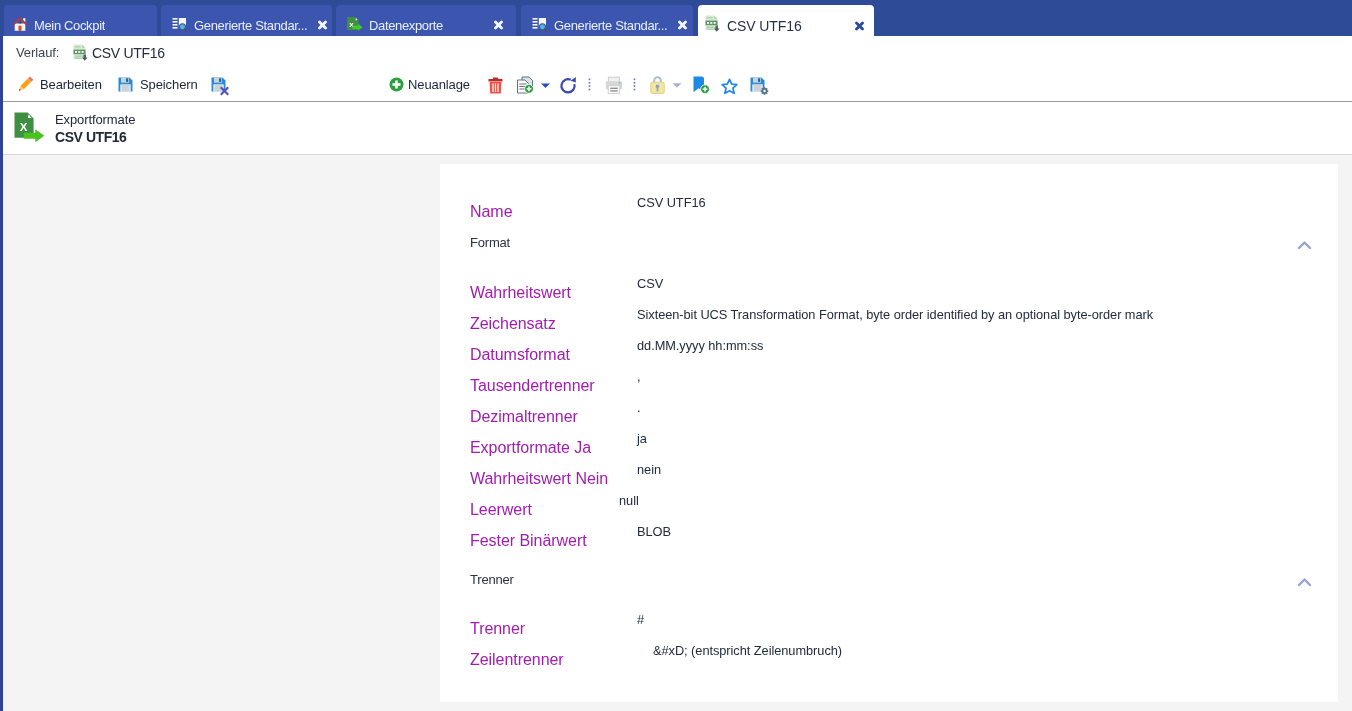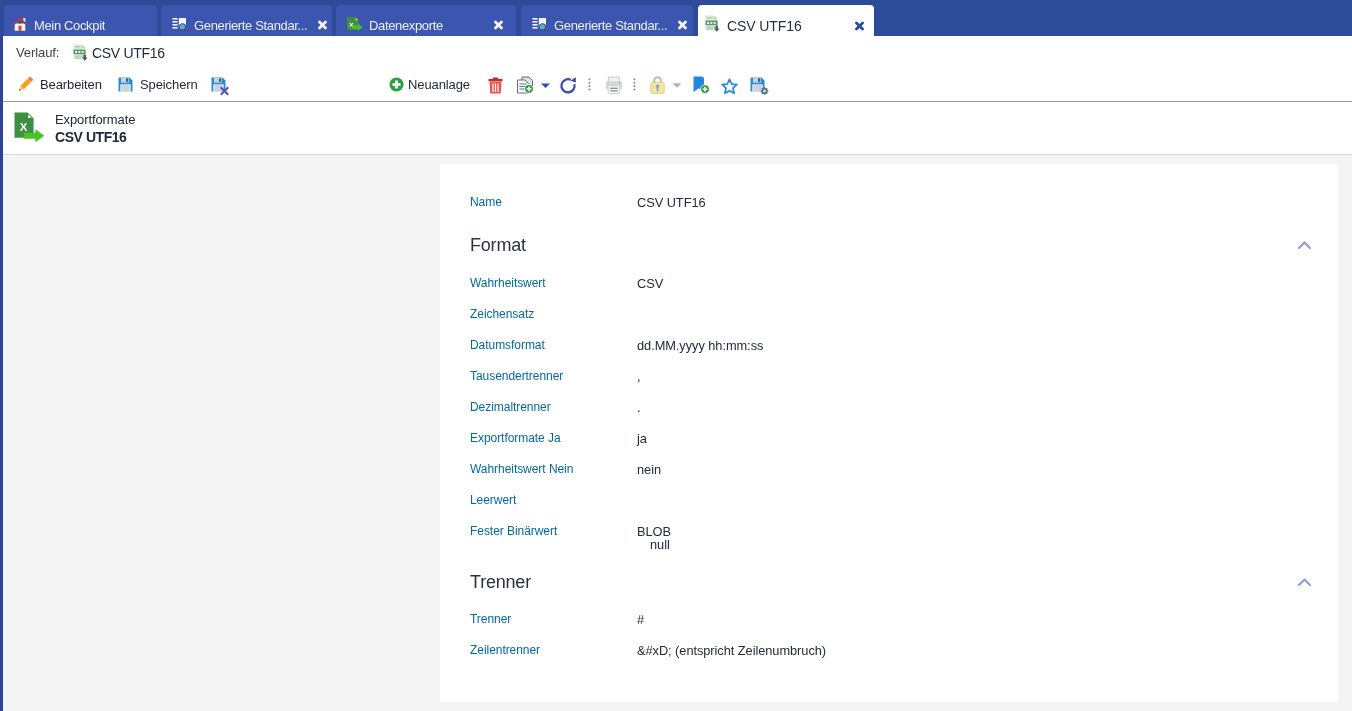--- a/index.html
+++ b/index.html
@@ -15,23 +15,23 @@
 .tab.active { background:#ffffff; color:#253046; font-size:14px; letter-spacing:-0.1px; }
 
 #verlauf { position:absolute; left:0; top:36px; width:1352px; height:33px; background:#fff; }
 #toolbar { position:absolute; left:0; top:69px; width:1352px; height:33px; background:#fff; border-bottom:1px solid #9b9b9b; }
 #header  { position:absolute; left:0; top:102px; width:1352px; height:53px; background:#fff; border-bottom:1px solid #d9d9d9; }
 #content { position:absolute; left:0; top:155px; width:1352px; height:556px; background:#f4f4f4; }
 #panel   { position:absolute; left:440px; top:9px; width:898px; height:538px; background:#fff; }
 #leftstrip { position:absolute; left:0; top:36px; width:3px; height:675px; background:#2e4299; z-index:50; }
 .tbtxt { position:absolute; top:0; height:33px; line-height:32px; font-size:13px; letter-spacing:-0.1px; color:#1d2638; white-space:nowrap; }
 .tbicon { position:absolute; top:7px; }
-.lbl { position:absolute; font-size:12px; letter-spacing:-0.05px; color:#0369a1; white-space:nowrap; }
+.lbl { position:absolute; font-size:16px; letter-spacing:-0.05px; color:#a21caf; white-space:nowrap;margin-top:8px; }
 .val { position:absolute; font-size:12.8px; letter-spacing:-0.05px; color:#222c3c; white-space:nowrap; }
-.sect { position:absolute; font-size:18px; letter-spacing:-0.2px; color:#2a3240; white-space:nowrap; }
+.sect { position:absolute; font-size:13px; letter-spacing:-0.2px; color:#2a3240; white-space:nowrap; }
 .chev { position:absolute; left:857px; }
 </style>
 </head>
 <body>
 <div id="tabbar">
   <div class="tab" style="left:4px; width:153px; padding:0 10px 0 8px;">
     <span class="ticon" id="ic-home"><svg width="16" height="16" viewBox="0 0 16 16">
           <rect x="11.2" y="2.2" width="2.2" height="3.5" fill="#f2f2f2"></rect>
           <path d="M2.7 7.5 H13.3 V14.8 H2.7 Z" fill="#f2f2f2"></path>
           <path d="M8 0.9 L0.9 8 L2.1 9.2 L8 3.3 L13.9 9.2 L15.1 8 Z" fill="#c23a2e"></path>
@@ -288,39 +288,40 @@
     <span class="val" style="left:197px; top:31px;">CSV UTF16</span>
 
     <span class="sect" style="left:30px; top:71px;">Format</span>
     <span class="chev" style="top:72px;" id="chev1"><svg width="15" height="10" viewBox="0 0 15 10">
           <path d="M2 8 L7.5 2.5 L13 8" fill="none" stroke="#95a2d2" stroke-width="2.4" stroke-linecap="round" stroke-linejoin="round"></path>
         </svg></span>
 
     <span class="lbl" style="left:30px; top:112px;">Wahrheitswert</span>
     <span class="val" style="left:197px; top:112px;">CSV</span>
     <span class="lbl" style="left:30px; top:143px;">Zeichensatz</span>
+    <span class="val" style="left:197px; top:143px;">Sixteen-bit UCS Transformation Format, byte order identified by an optional byte-order mark</span>
     <span class="lbl" style="left:30px; top:174px;">Datumsformat</span>
     <span class="val" style="left:197px; top:174px;">dd.MM.yyyy hh:mm:ss</span>
     <span class="lbl" style="left:30px; top:205px;">Tausendertrenner</span>
     <span class="val" style="left:197px; top:205px;">,</span>
     <span class="lbl" style="left:30px; top:236px;">Dezimaltrenner</span>
     <span class="val" style="left:197px; top:236px;">.</span>
     <span class="lbl" style="left:30px; top:267px;">Exportformate Ja</span>
     <span class="val" style="left:197px; top:267px;">ja</span>
     <span class="lbl" style="left:30px; top:298px;">Wahrheitswert Nein</span>
     <span class="val" style="left:197px; top:298px;">nein</span>
     <span class="lbl" style="left:30px; top:329px;">Leerwert</span>
-    <span class="val" style="left:210px; top:329px;margin-top:44px;">null</span>
+    <span class="val" style="left:179px; top:329px;">null</span>
     <span class="lbl" style="left:30px; top:360px;">Fester Binärwert</span>
     <span class="val" style="left:197px; top:360px;">BLOB</span>
 
     <span class="sect" style="left:30px; top:408px;">Trenner</span>
     <span class="chev" style="top:409px;" id="chev2"><svg width="15" height="10" viewBox="0 0 15 10">
           <path d="M2 8 L7.5 2.5 L13 8" fill="none" stroke="#95a2d2" stroke-width="2.4" stroke-linecap="round" stroke-linejoin="round"></path>
         </svg></span>
 
     <span class="lbl" style="left:30px; top:448px;">Trenner</span>
     <span class="val" style="left:197px; top:448px;">#</span>
     <span class="lbl" style="left:30px; top:479px;">Zeilentrenner</span>
-    <span class="val" style="left:197px; top:479px;text-align:right;">&amp;#xD; (entspricht Zeilenumbruch)</span>
+    <span class="val" style="left:213px; top:479px;text-align:right;">&amp;#xD; (entspricht Zeilenumbruch)</span>
   </div>
 </div>
 <div id="leftstrip"></div>
 
 </body></html>

